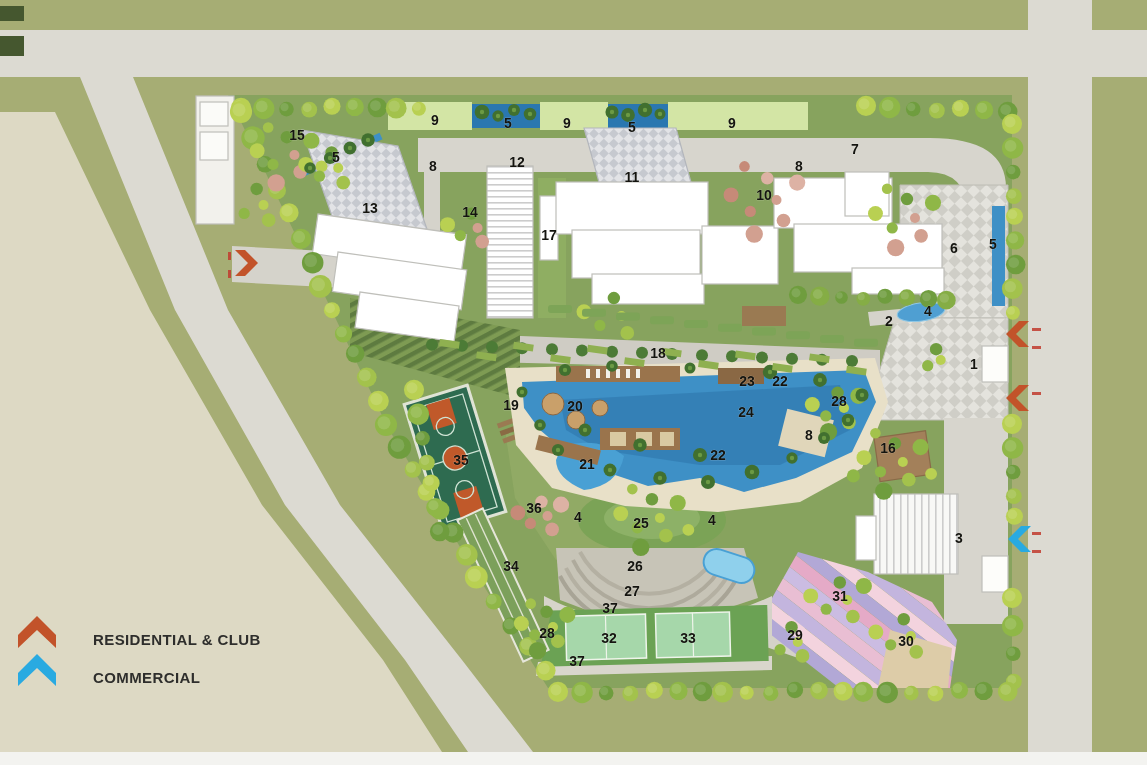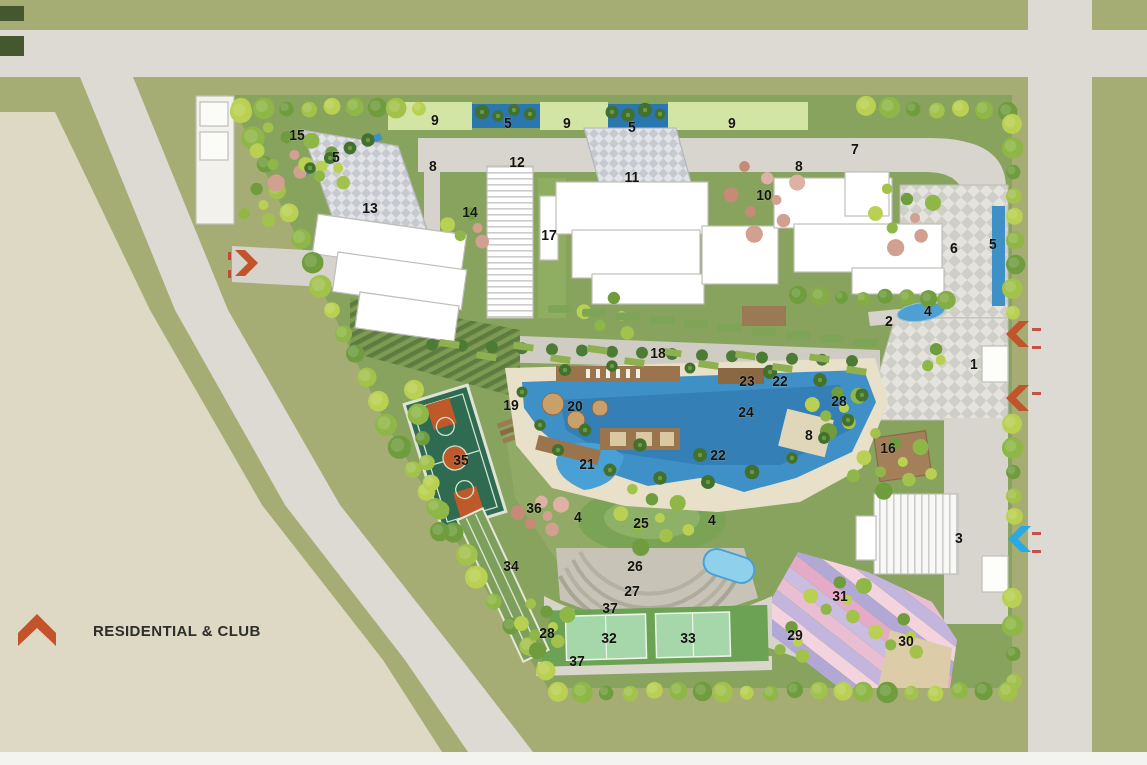--- a/index.html
+++ b/index.html
@@ -3,21 +3,21 @@
 <meta charset="utf-8">
 <style>
   html,body{margin:0;padding:0;background:#e7e5da;}
   .stage{position:relative;width:1147px;height:765px;overflow:hidden;
          font-family:"Liberation Sans",sans-serif;}
   .stage svg.plan{position:absolute;left:0;top:0;}
   .marker{font:700 14px "Liberation Sans",sans-serif;fill:#14140f;
           text-anchor:middle;dominant-baseline:central;paint-order:stroke;
           stroke:#ffffff;stroke-width:.6;stroke-opacity:.35;}
   .legend{position:absolute;left:18px;top:612px;}
-  .legend-row{display:flex;align-items:center;height:36px;margin-bottom:2px;}
+  .legend-row{display:flex;align-items:flex-end;height:36px;margin-bottom:2px;}
   .legend-row .lab{margin-left:37px;font:700 15px "Liberation Sans",sans-serif;
           color:#2e2e2c;letter-spacing:.4px;white-space:nowrap;}
 </style>
 </head>
 <body>
 
 <div class="stage">
 <svg class="plan" width="1147" height="765" viewBox="0 0 1147 765">
   <defs>
     <pattern id="hatchDiamond" width="14" height="14" patternUnits="userSpaceOnUse" patternTransform="rotate(45)">
@@ -685,14 +685,20 @@
       </g>
 </svg>
 
 <div class="legend">
   <div class="legend-row">
     <svg width="38" height="32" viewBox="0 0 38 32">
       <path d="M0,19 L19,0 L38,19 L38,32 L19,14 L0,32 Z" fill="#c2532a"></path>
     </svg>
     <span class="lab">RESIDENTIAL &amp; CLUB</span>
   </div>
+  <div class="legend-row">
+    <svg width="38" height="32" viewBox="0 0 38 32">
+      <path d="M0,19 L19,0 L38,19 L38,32 L19,14 L0,32 Z" fill="#29aae1"></path>
+    </svg>
+    <span class="lab">COMMERCIAL</span>
+  </div>
 </div>
 </div>
 
 </body></html>

